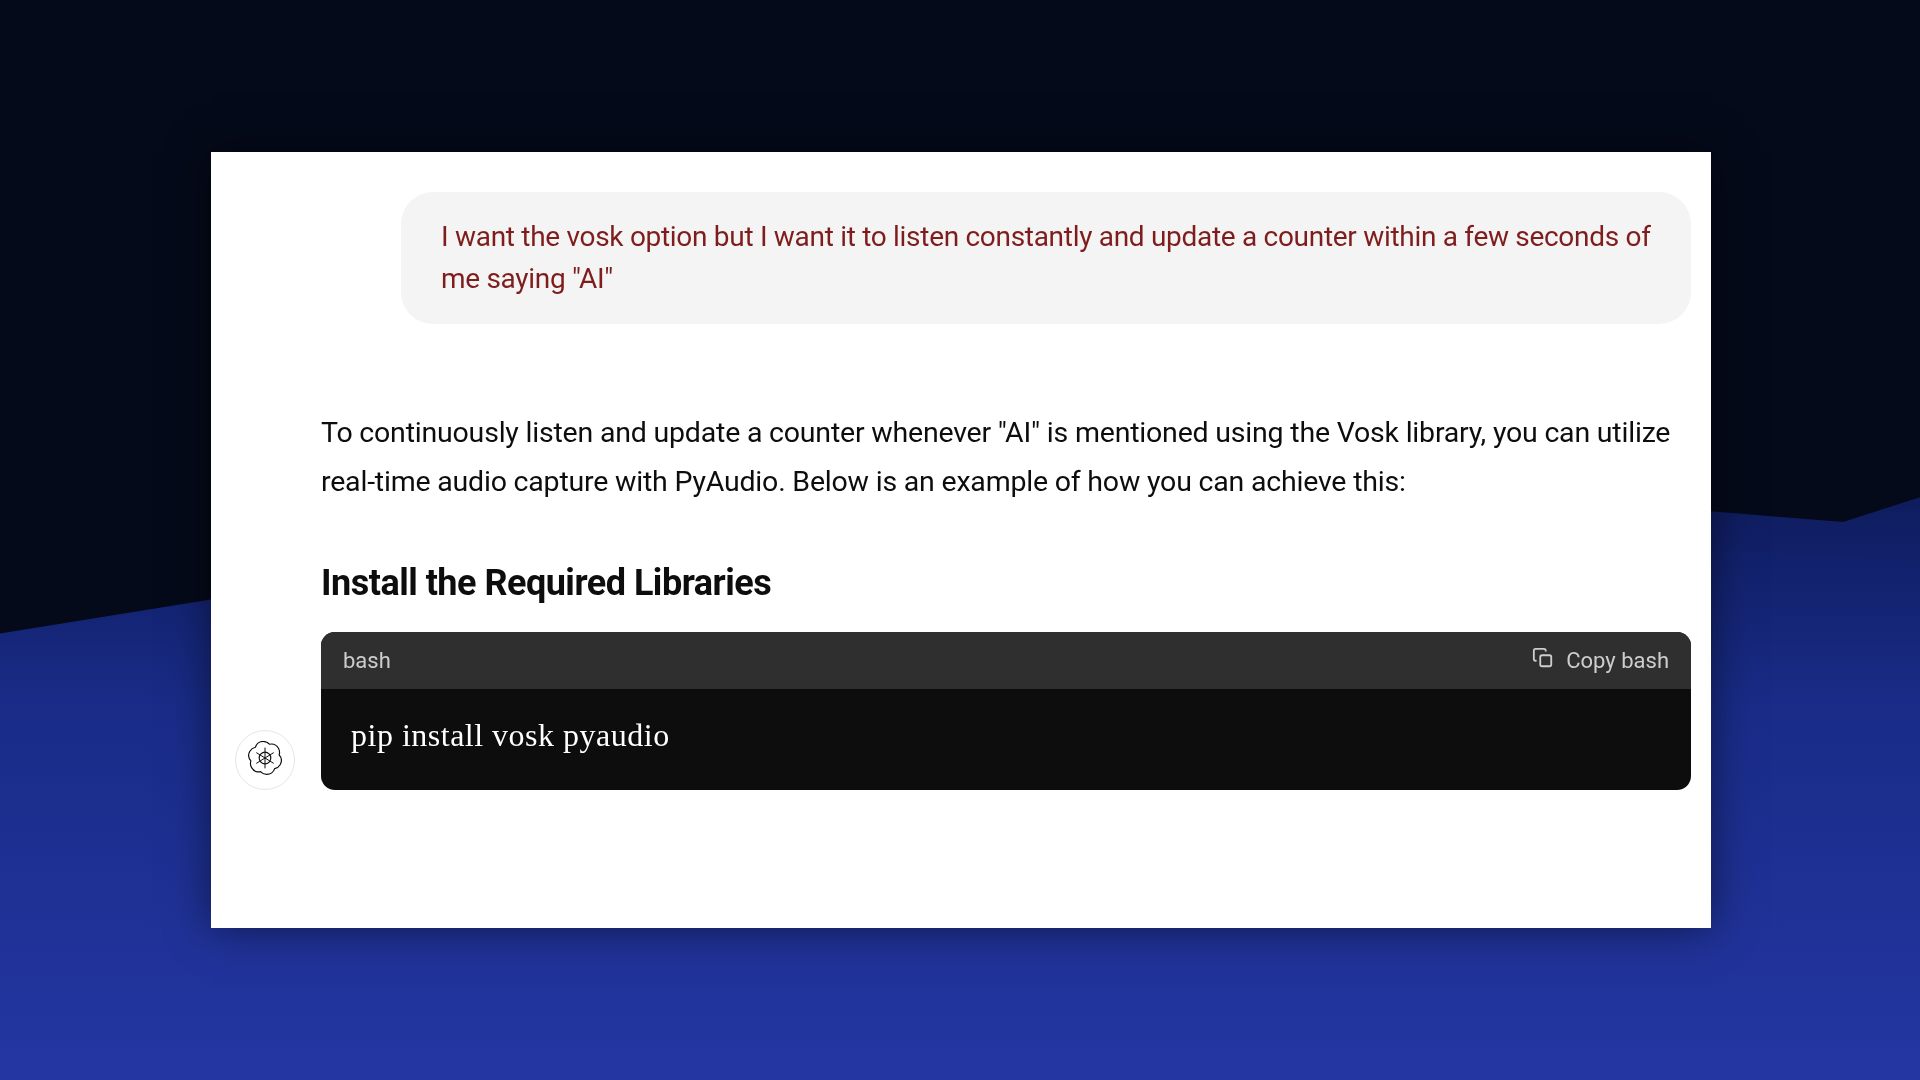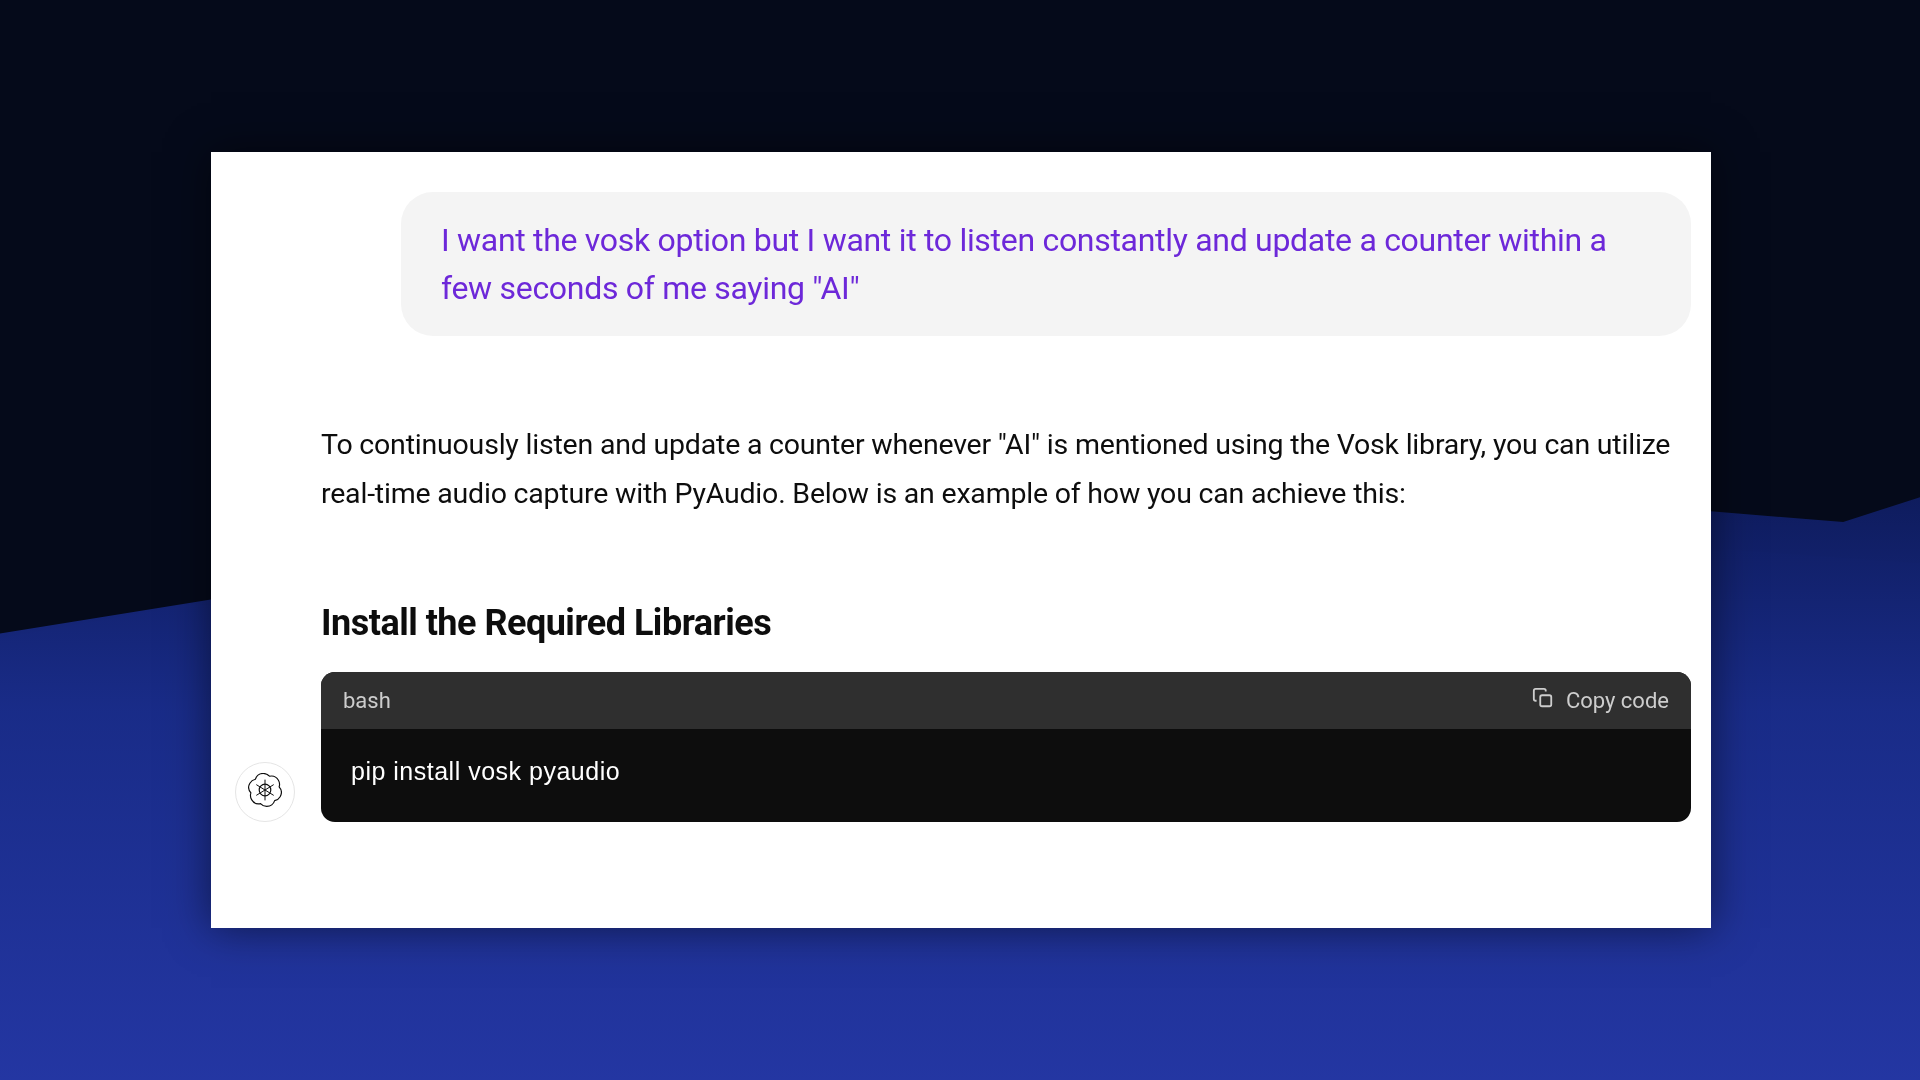--- a/index.html
+++ b/index.html
@@ -50,23 +50,23 @@
       padding-top: 40px;
       overflow: hidden;
     }
 
     .user-message {
       margin-left: 190px;
       margin-right: 20px;
       background: #f4f4f4;
       border-radius: 32px;
       padding: 24px 40px;
-      font-size: 32px;
+      font-size: 28px;
       line-height: 1.5;
-      color: #6d28d9;
+      color: #7f1d1d;
       letter-spacing: -0.3px;
     }
 
     .assistant-row {
       display: flex;
       margin-top: 82px;
       padding-left: 24px;
       padding-right: 20px;
       gap: 26px;
       align-items: flex-end;
@@ -98,21 +98,21 @@
       font-size: 28.5px;
       line-height: 1.72;
       color: #0d0d0d;
       letter-spacing: -0.2px;
     }
 
     .section-heading {
       font-size: 36px;
       font-weight: 700;
       color: #0d0d0d;
-      margin-top: 84px;
+      margin-top: 56px;
       margin-bottom: 28px;
       letter-spacing: -0.5px;
     }
 
     .code-block {
       border-radius: 14px;
       overflow: hidden;
       background: #0d0d0d;
     }
 
@@ -138,22 +138,22 @@
       color: #cdcdcd;
     }
 
     .copy-btn svg {
       width: 22px;
       height: 22px;
     }
 
     .code-body {
       padding: 28px 30px 36px 30px;
-      font-family: Liberation Sans, sans-serif;
-      font-size: 25px;
+      font-family: Liberation Serif, serif;
+      font-size: 32px;
       color: #ffffff;
       letter-spacing: 0.5px;
     }
   </style>
 </head>
 <body>
 
 <div class="bg-wave2"></div>
 <div class="bg-wave"></div>
 
@@ -182,21 +182,21 @@
       <div class="code-block">
         <div class="code-header">
           <span class="code-lang">bash</span>
           <div class="copy-btn">
             <span>
               <svg viewBox="0 0 24 24" fill="none" stroke="#cdcdcd" stroke-width="2">
                 <rect x="9" y="9" width="12" height="12" rx="2"></rect>
                 <path d="M5 15H4a2 2 0 0 1-2-2V4a2 2 0 0 1 2-2h9a2 2 0 0 1 2 2v1"></path>
               </svg>
             </span>
-            <span>Copy code</span>
+            <span>Copy bash</span>
           </div>
         </div>
         <div class="code-body">pip install vosk pyaudio</div>
       </div>
     </div>
   </div>
 
 </div>
 
 </body></html>

